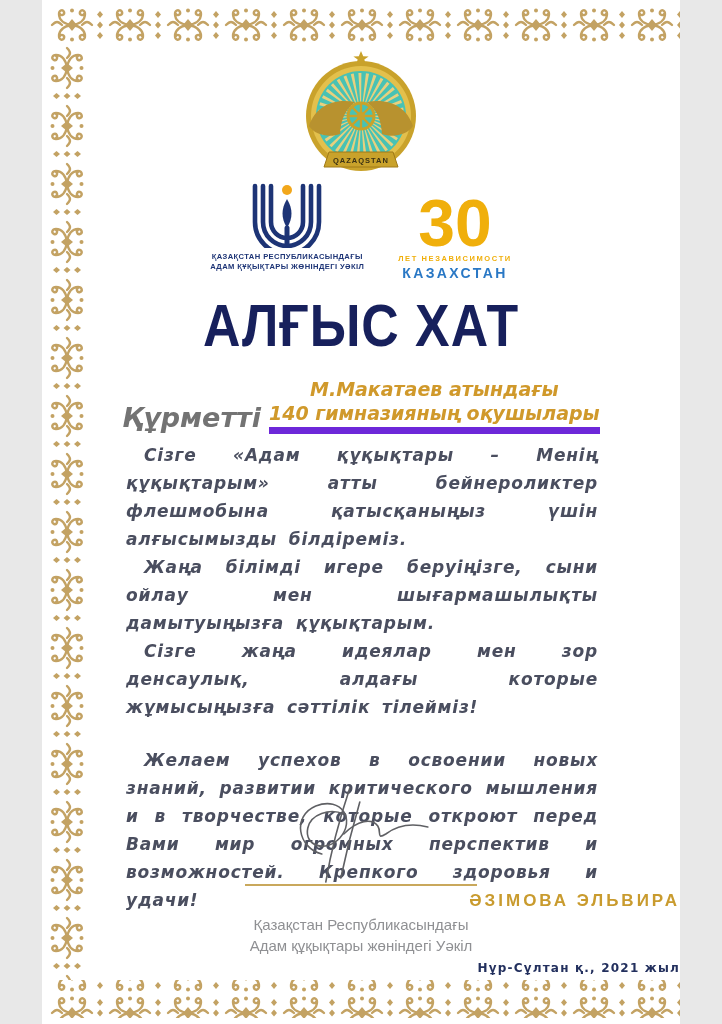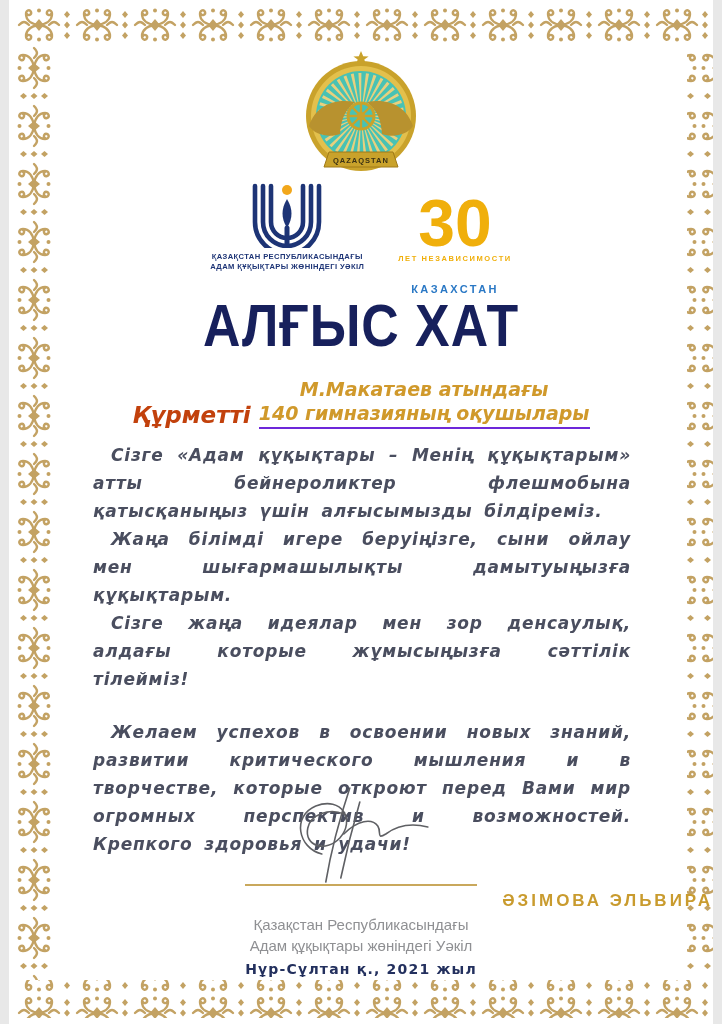--- a/index.html
+++ b/index.html
@@ -1,56 +1,56 @@
 <!DOCTYPE html>
 <html><head>
 <meta charset="utf-8">
 <style>
   html,body{margin:0;padding:0;background:#e8e8e8;}
   .page{
-    position:relative;width:704px;height:1024px;margin:0 auto;background:#ffffff;
+    position:relative;width:638px;height:1024px;margin:0 auto;background:#ffffff;
     font-family:"DejaVu Sans", sans-serif;overflow:hidden;
   }
   .border-svg{position:absolute;left:0;top:0;width:722px;height:1024px;pointer-events:none;}
 
   .emblem{position:absolute;top:50px;left:50%;transform:translateX(-50%);}
   .logos{position:absolute;top:182px;left:0;width:100%;display:flex;justify-content:center;align-items:flex-start;gap:34px;}
   .logo-block{display:flex;flex-direction:column;align-items:center;}
   .logo-caption{margin-top:4px;text-align:center;color:#1D3476;font-family:"Liberation Sans", sans-serif;
     font-weight:bold;font-size:7.6px;letter-spacing:0.4px;line-height:1.35;}
   .logo30{margin-top:8px;}
   .logo30-caption-top{color:#F0AF0B;font-family:"Liberation Sans", sans-serif;font-weight:bold;
     font-size:7.5px;letter-spacing:1.6px;margin-top:2px;}
   .logo30-caption-bottom{color:#2A78C5;font-family:"Liberation Sans", sans-serif;font-weight:bold;
-    font-size:11px;letter-spacing:2.4px;margin-top:20px;}
+    font-size:14px;letter-spacing:2.4px;margin-top:2px;}
 
   .title{position:absolute;top:294px;left:0;width:100%;text-align:center;
     font-family:"Liberation Sans", sans-serif;font-weight:800;font-size:54px;color:#17205C;
     letter-spacing:1px;transform:scale(0.96,1.1);}
 
   .salutation-row{position:absolute;top:378px;left:0;width:100%;display:flex;justify-content:center;align-items:flex-end;gap:8px;}
-  .salutation-word{font-style:italic;font-weight:bold;font-size:23px;color:#c2410c;padding-bottom:1px;}
+  .salutation-word{font-style:italic;font-weight:bold;font-size:27px;color:#737373;padding-bottom:1px;}
   .recipient{display:flex;flex-direction:column;align-items:center;color:#D0992B;
     font-style:italic;font-weight:bold;font-size:19px;line-height:1.25;text-align:center;}
-  .recipient .u{border-bottom:2px solid #6d28d9;padding-bottom:1px;}
+  .recipient .u{border-bottom:7px solid #6d28d9;padding-bottom:1px;}
 
   .body-text{position:absolute;top:441px;left:84px;right:82px;color:#4A4E5F;
     font-style:italic;font-weight:bold;font-size:17px;line-height:28px;
     text-align:justify;letter-spacing:0.8px;word-spacing:5px;}
   .body-text p{margin:0;text-indent:18px;}
   .ru-block{margin-top:25px;}
 
   .signature{position:absolute;top:784px;left:50%;transform:translateX(-46%);}
   .sig-line{position:absolute;top:884px;left:50%;transform:translateX(-50%);width:232px;height:2px;background:#C9A85C;}
   .sig-name{position:absolute;top:891px;left:0;width:100%;text-align:right;color:#C99B2E;
     font-family:"Liberation Sans", sans-serif;font-weight:bold;font-size:17px;letter-spacing:3px;}
   .sig-org{position:absolute;top:914px;left:0;width:100%;text-align:center;color:#8F9093;
     font-family:"Liberation Sans", sans-serif;font-size:15px;line-height:1.4;}
-  .place-year{position:absolute;top:961px;left:0;width:100%;text-align:center;color:#23305E;
-    font-weight:bold;font-size:14px;letter-spacing:1.2px;}
+  .place-year{position:absolute;top:961px;left:0;width:100%;text-align:right;color:#23305E;
+    font-weight:bold;font-size:12px;letter-spacing:1.2px;}
 </style>
 </head>
 <body>
 
 <div class="page">
 
   <svg class="border-svg" width="722" height="1024" viewBox="0 0 722 1024">
     <defs>
       <pattern id="obh" x="6" y="6" width="58" height="38" patternUnits="userSpaceOnUse">
         <g stroke="#C3A263" fill="none" stroke-width="2.4" stroke-linecap="round">

